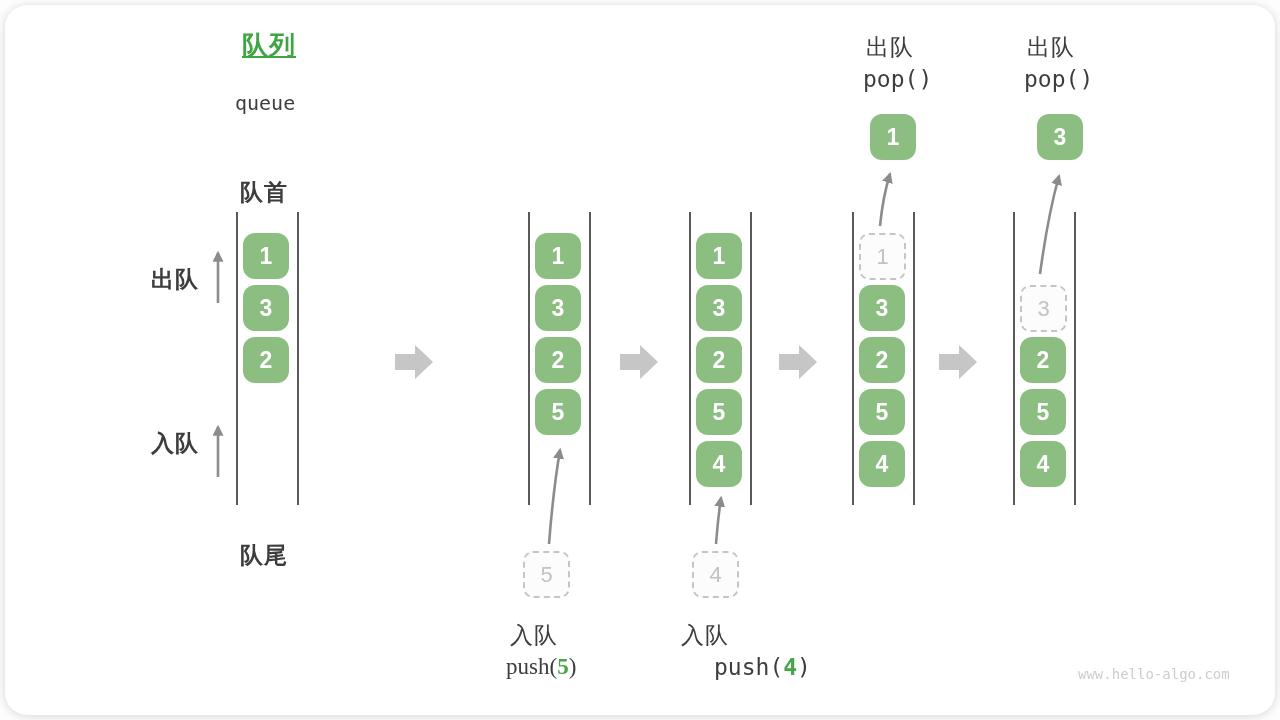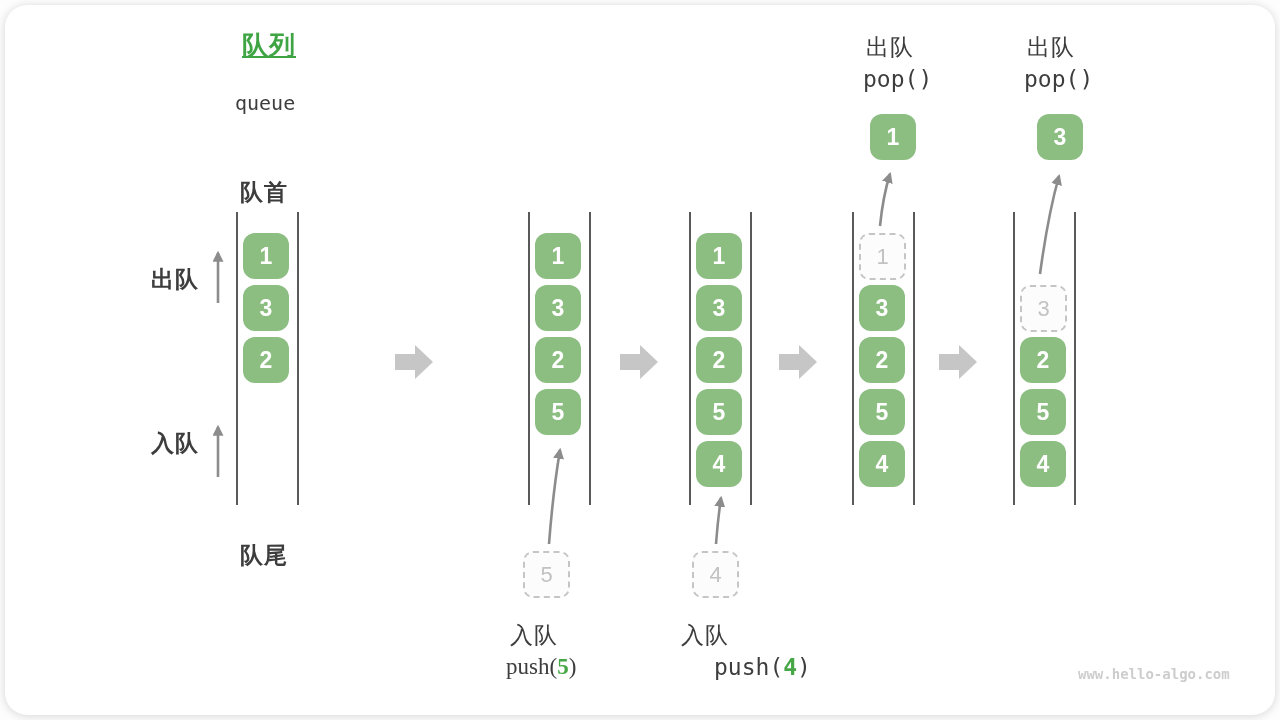--- a/index.html
+++ b/index.html
@@ -20,21 +20,21 @@
   }
   .abs { position: absolute; }
 
   
   .title-zh { font-size: 26px; font-weight: 700; color: #3FA443; letter-spacing: 1px; }
   .title-en { font-family: "DejaVu Sans Mono", monospace; font-size: 20px; color: #3D3D3D; margin-top: 20px; }
   .zh-b  { font-size: 23px; font-weight: 700; color: #3D3D3D; letter-spacing: 1px; }
   .zh    { font-size: 23px; font-weight: 500; color: #3D3D3D; letter-spacing: 1px; }
   .code  { font-family: "DejaVu Sans Mono", monospace; font-size: 23px; color: #3D3D3D; white-space: nowrap; }
   .code .arg { color: #47A747; font-weight: 700; }
-  .watermark { font-family: "DejaVu Sans Mono", monospace; font-size: 14px; color: #CDCDCD; font-weight: bold; }
+  .watermark { font-family: "DejaVu Sans Mono", monospace; font-size: 14px; color: #CDCDCD; }
 
   
   .vline {
     position: absolute;
     top: 212px;
     width: 1.6px;
     height: 293px;
     background: #595959;
   }
 

